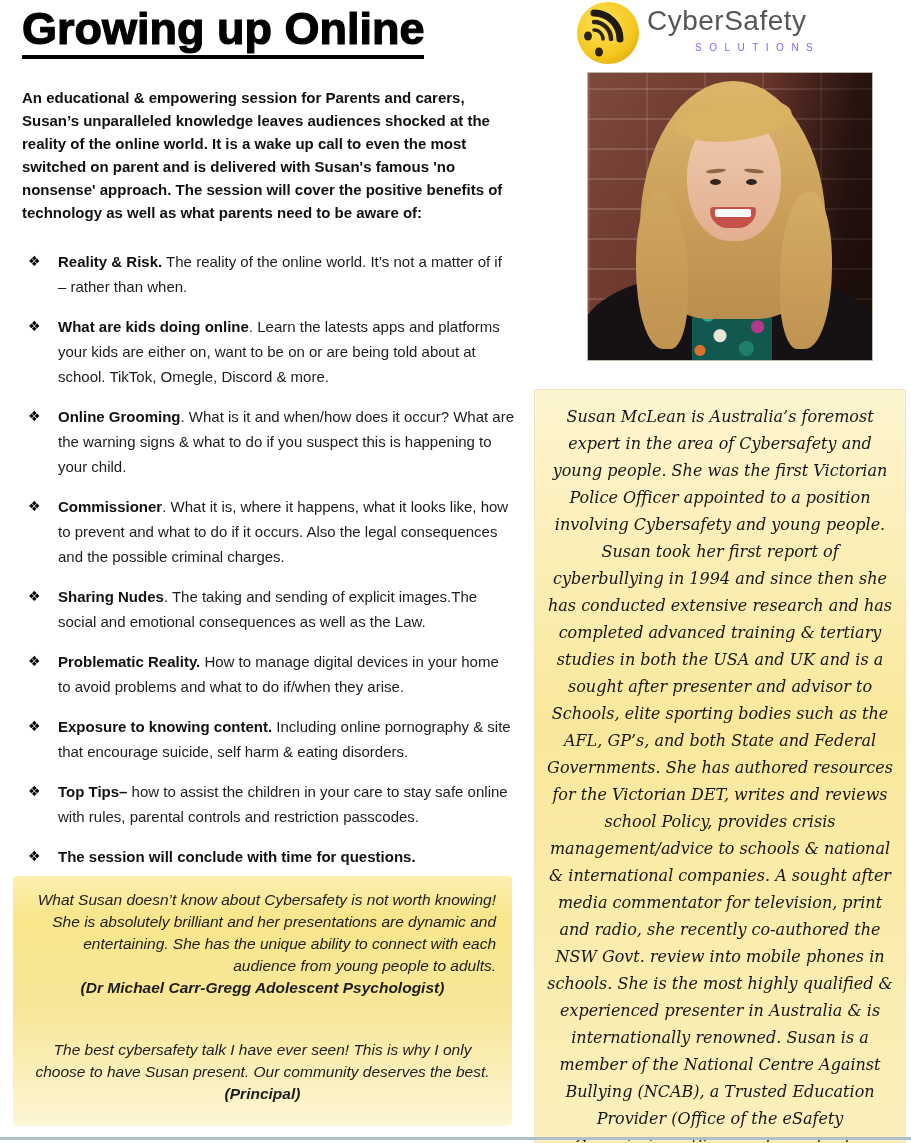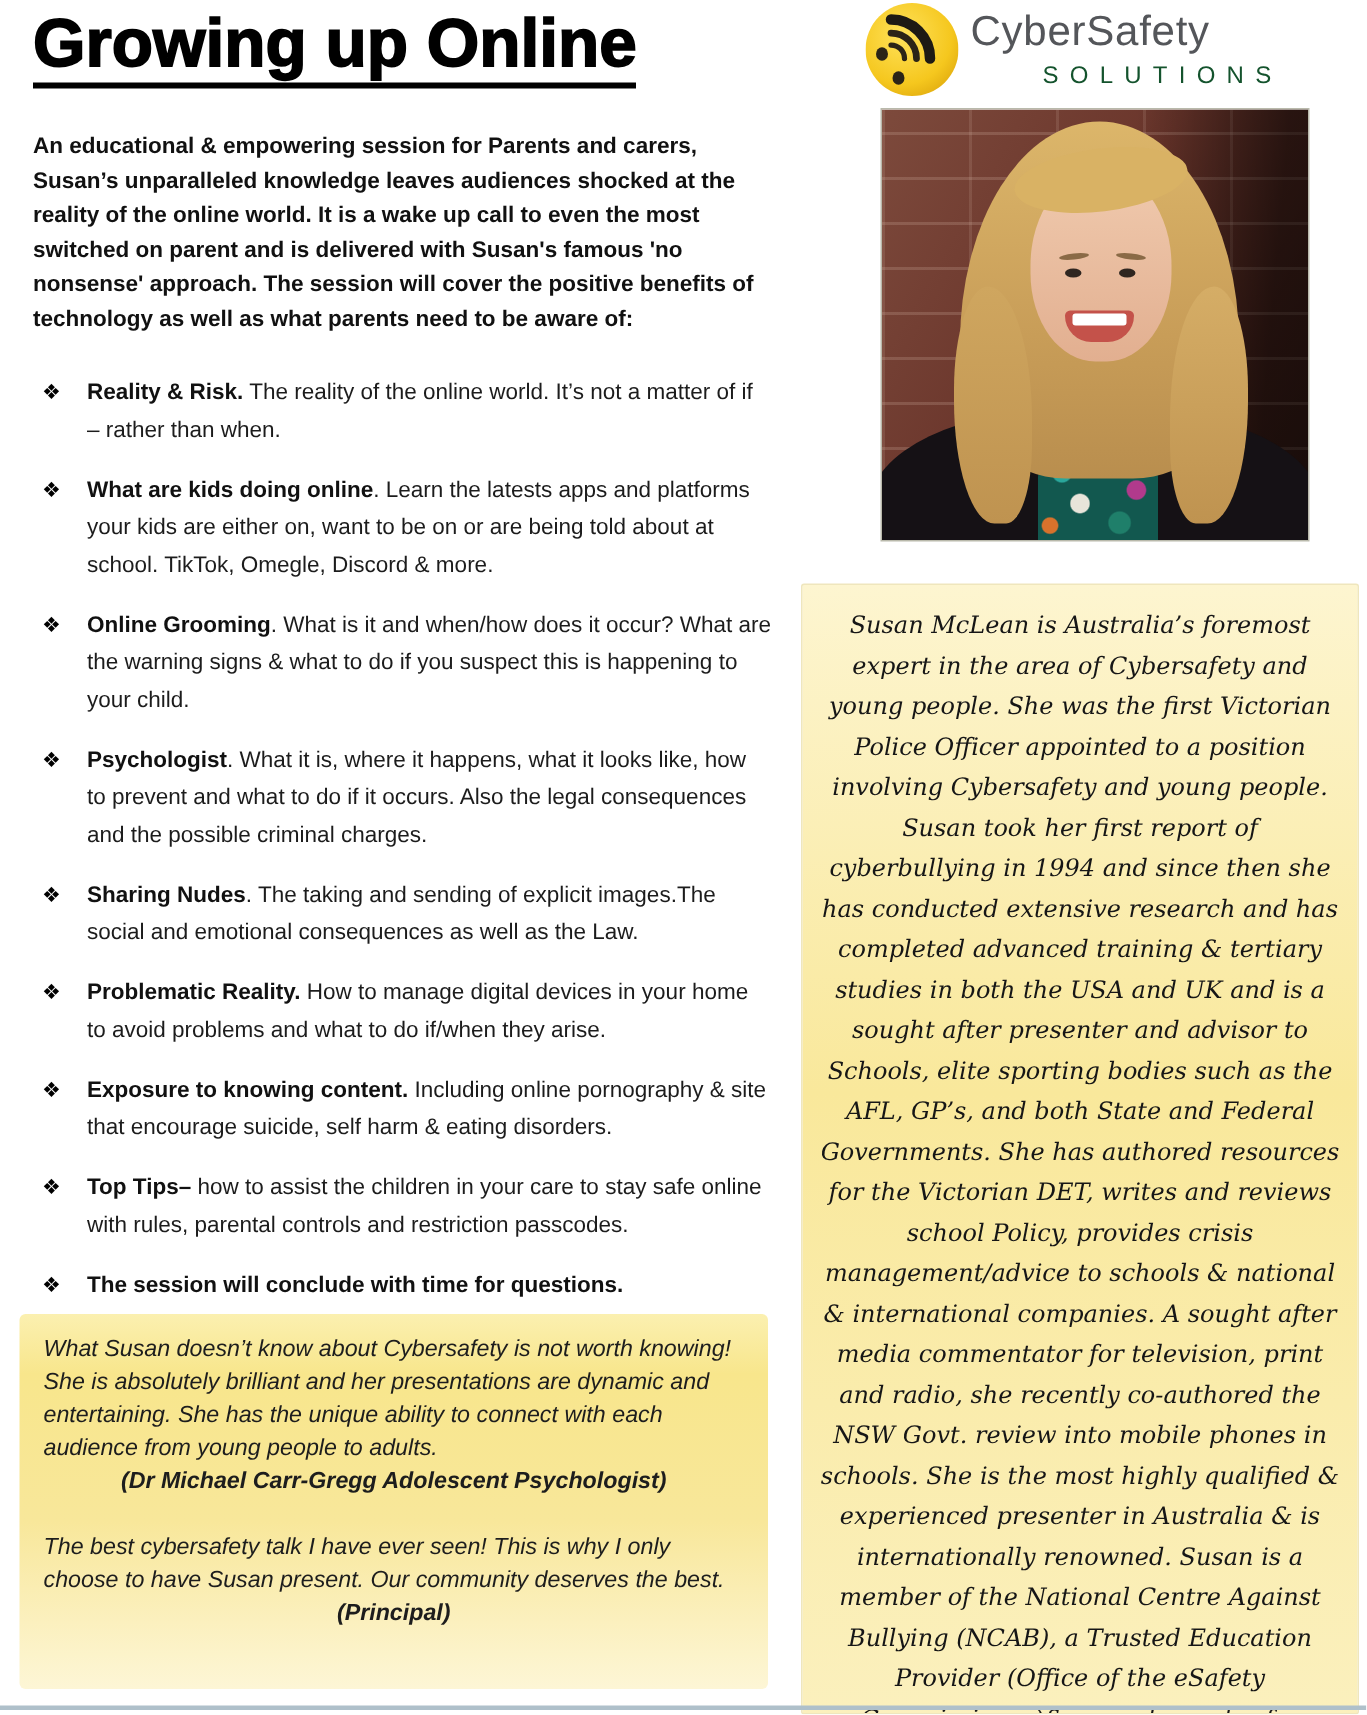--- a/index.html
+++ b/index.html
@@ -15,30 +15,30 @@
   ul.topics{list-style:none;margin:25px 0 0 0;padding:0;}
   ul.topics li{position:relative;padding-left:36px;margin-bottom:15px;font-size:15px;line-height:25px;color:#1c1c1c;}
   ul.topics .blt{position:absolute;left:6px;top:0;font-size:14px;color:#000;}
   ul.topics .lead{font-weight:bold;color:#111;}
 
   
   .quote-box{position:absolute;left:13px;top:876px;width:499px;height:250px;box-sizing:border-box;
              padding:13px 16px 10px 16px;border-radius:4px;
              background:linear-gradient(180deg,#fbf0b0 0%,#f8e68c 16%,#f8e79a 55%,#fdf6d6 100%);
              font-style:italic;font-size:15.5px;line-height:22px;color:#1d1d1d;}
-  .quote-box p{margin:0;}
+  .quote-box p{margin:0;text-align:right;}
   .quote-box .attr{text-align:center;font-weight:bold;}
-  .quote-box .q2{text-align:left;margin-top:22px;}
+  .quote-box .q2{text-align:center;margin-top:40px;}
 
   
   .logo{position:absolute;left:577px;top:1px;height:64px;}
   .logo-icon{position:absolute;left:0;top:1px;width:62px;height:62px;}
   .brand-block{position:absolute;left:70px;top:0;}
   .brand{font-size:28px;color:#54565a;line-height:40px;letter-spacing:0.5px;}
-  .sub{margin:1px 0 0 48px;font-size:16px;letter-spacing:7.5px;color:#14532d;}
+  .sub{margin:1px 0 0 48px;font-size:10px;letter-spacing:7.5px;color:#8b5cf6;}
 
   
   .photo{position:absolute;left:587px;top:72px;width:284px;height:287px;border:1px solid #b9b9ab;overflow:hidden;}
   .photo *{position:absolute;}
   .p-bg{left:0;top:0;right:0;bottom:0;z-index:0;
     background:
       linear-gradient(95deg, rgba(0,0,0,0) 55%, rgba(0,0,0,0.55) 88%),
       repeating-linear-gradient(0deg, rgba(224,196,180,0.20) 0 2px, transparent 2px 30px),
       repeating-linear-gradient(90deg, rgba(224,196,180,0.14) 0 2px, transparent 2px 58px),
       linear-gradient(120deg,#7d4a3c,#6a352b 45%,#4a241d 75%,#331a15);}
@@ -99,21 +99,21 @@
       <li>
         <span class="blt">❖</span>
         <span class="lead">What are kids doing online</span><span>. Learn the latests apps and platforms your kids are either on, want to be on or are being told about at school. TikTok, Omegle, Discord &amp; more.</span>
       </li>
       <li>
         <span class="blt">❖</span>
         <span class="lead">Online Grooming</span><span>. What is it and when/how does it occur? What are the warning signs &amp; what to do if you suspect this is happening to your child.</span>
       </li>
       <li>
         <span class="blt">❖</span>
-        <span class="lead">Psychologist</span><span>. What it is, where it happens, what it looks like, how to prevent and what to do if it occurs. Also the legal consequences and the possible criminal charges.</span>
+        <span class="lead">Commissioner</span><span>. What it is, where it happens, what it looks like, how to prevent and what to do if it occurs. Also the legal consequences and the possible criminal charges.</span>
       </li>
       <li>
         <span class="blt">❖</span>
         <span class="lead">Sharing Nudes</span><span>. The taking and sending of explicit images.The social and emotional consequences as well as the Law.</span>
       </li>
       <li>
         <span class="blt">❖</span>
         <span class="lead">Problematic Reality.</span><span>  How to manage digital devices in your home to avoid problems and what to do if/when they arise.</span>
       </li>
       <li>

